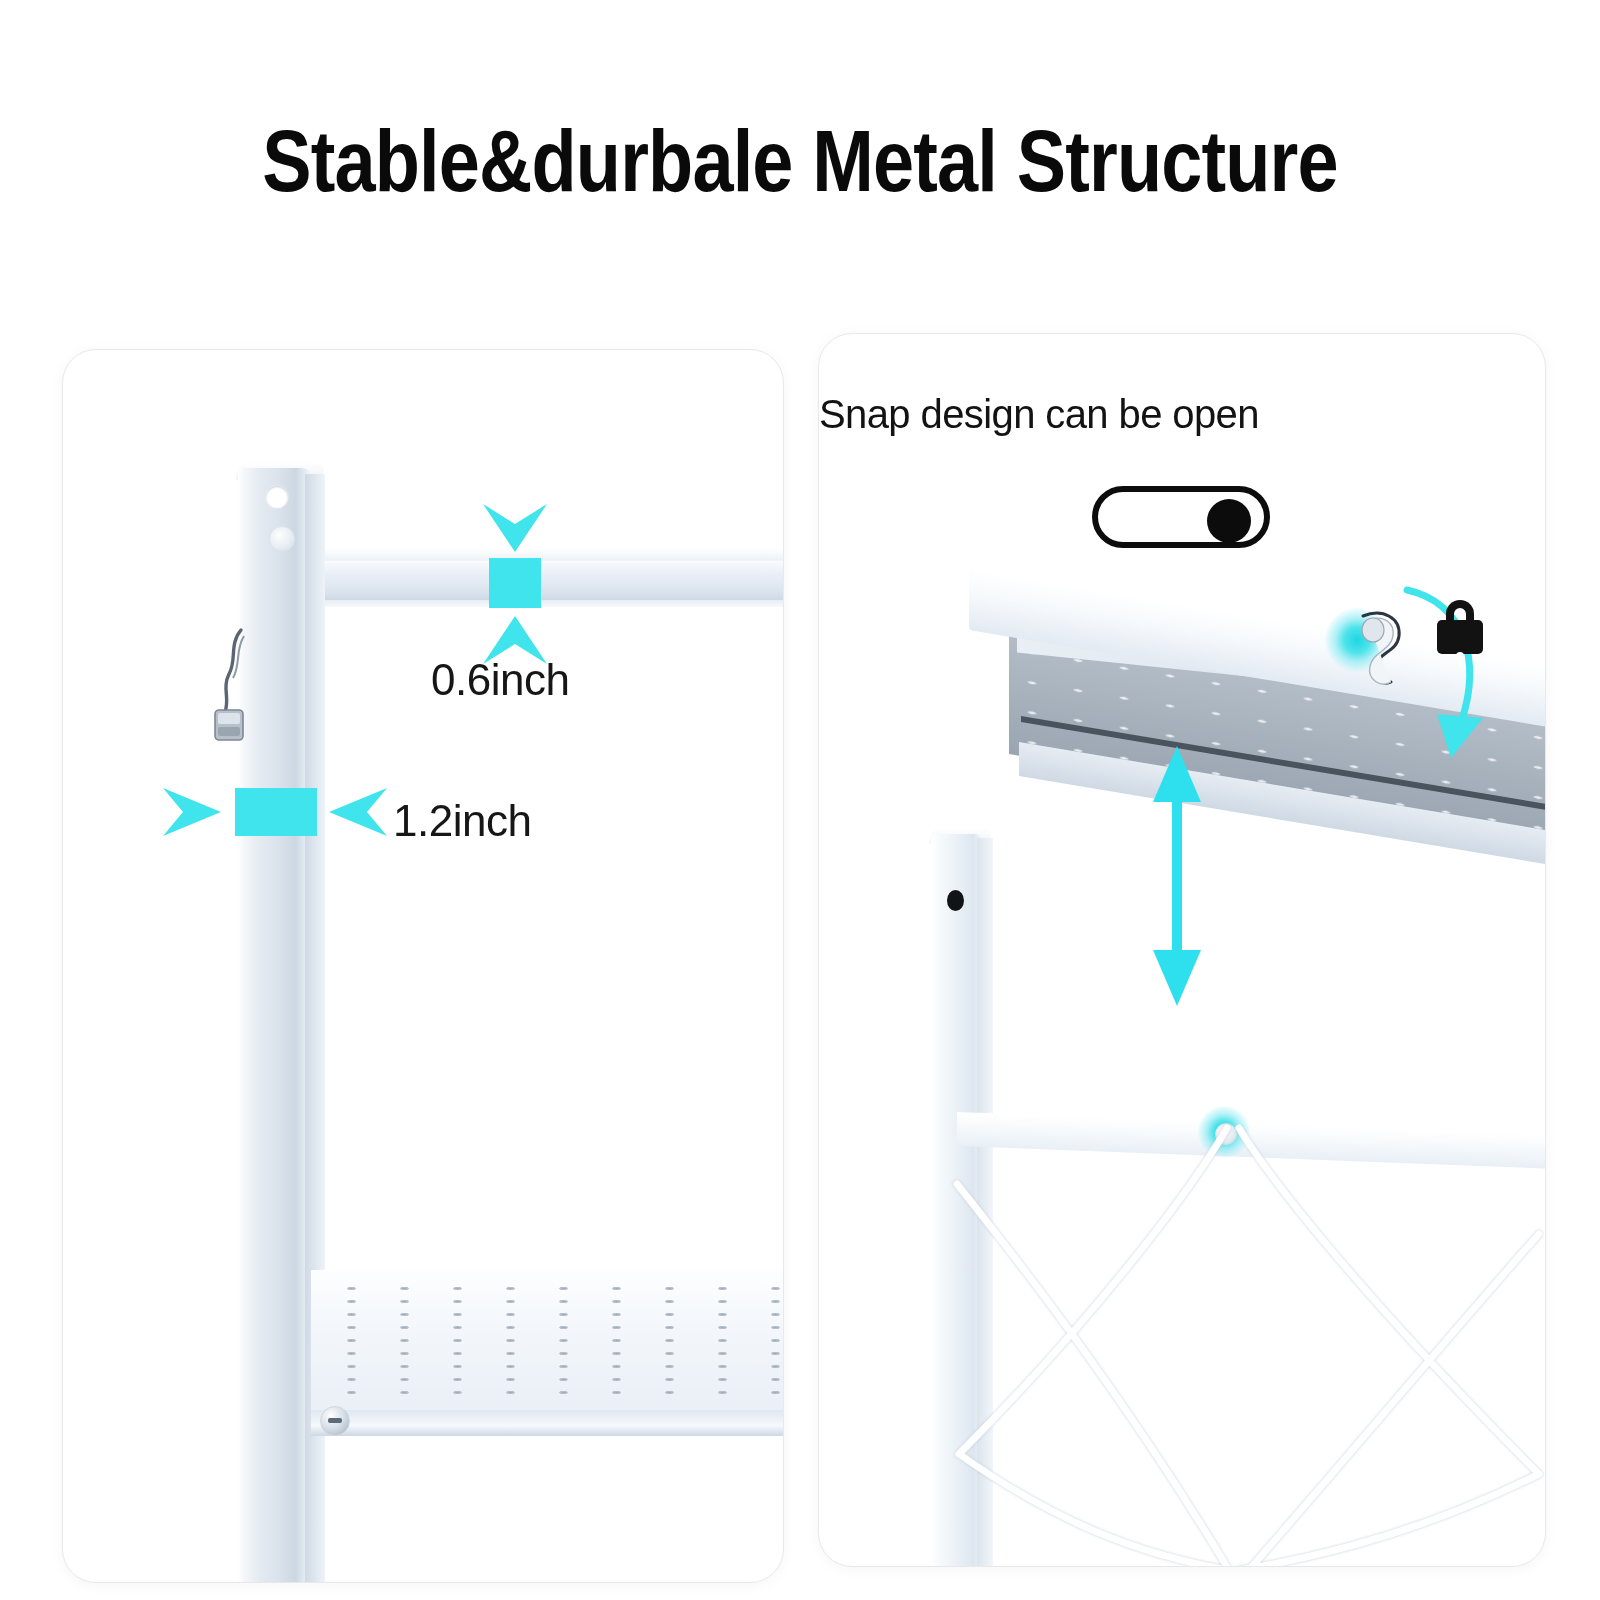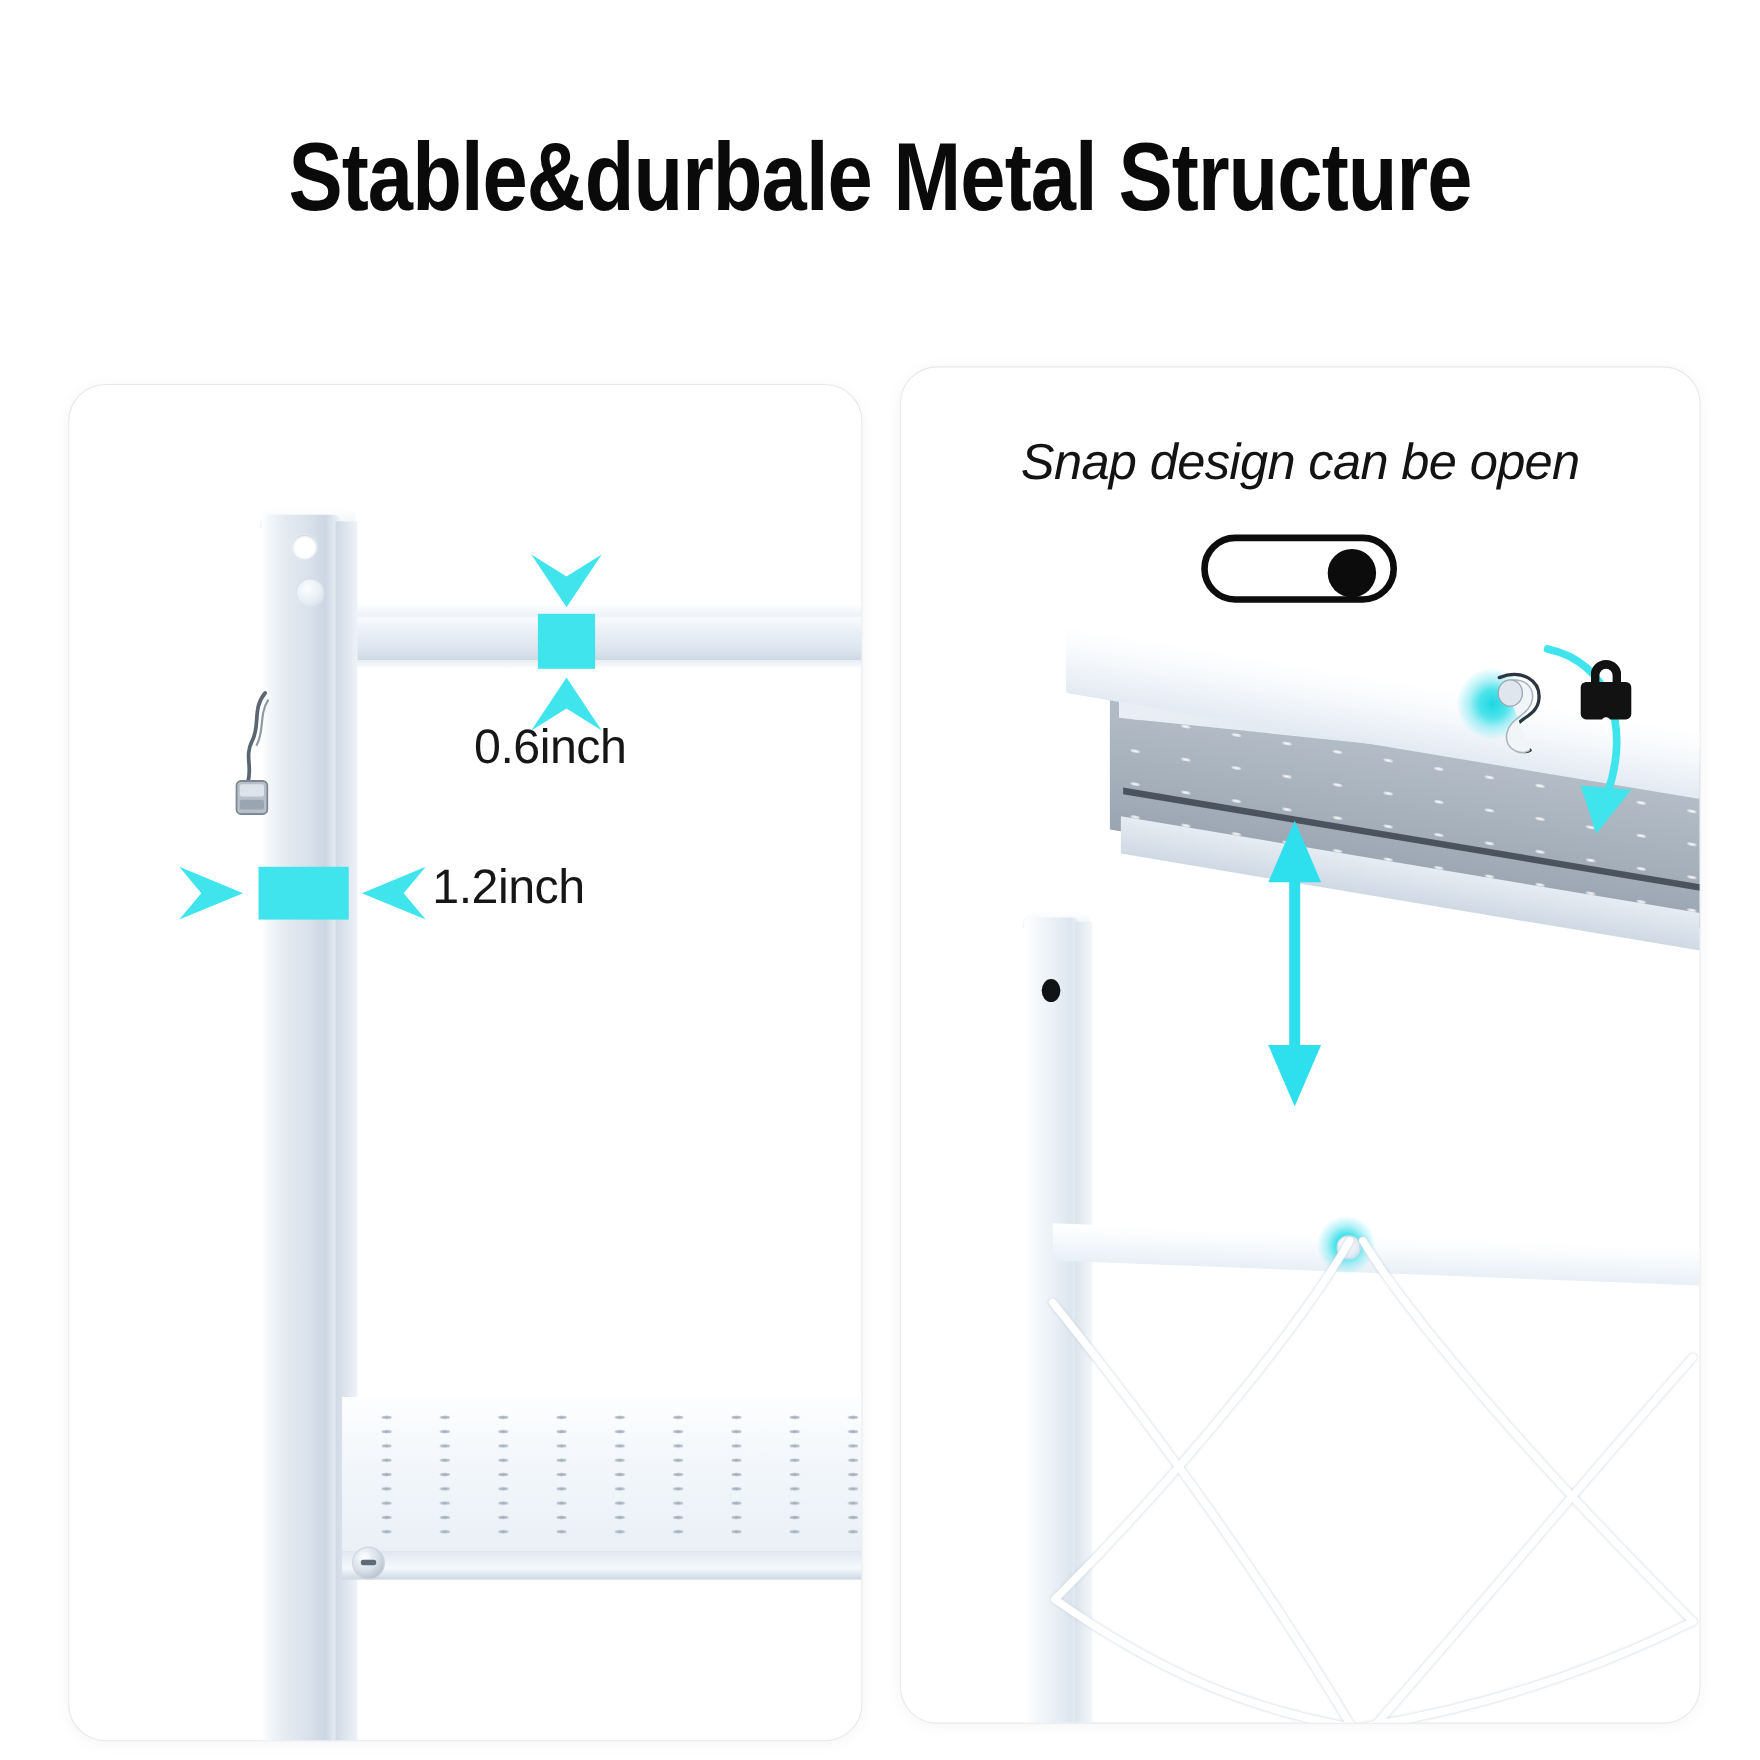--- a/index.html
+++ b/index.html
@@ -132,31 +132,29 @@
 
   .dim-label {
     position: absolute;
     font-family: "Liberation Sans", sans-serif;
     font-size: 44px;
     color: #161616;
     white-space: nowrap;
     letter-spacing: -0.5px;
   }
   .dim-06 { left: 368px; top: 305px; }
-  .dim-12 { left: 330px; top: 432px; }
+  .dim-12 { left: 330px; top: 446px; }
 
   
   .sub-title {
     position: absolute; left: 0; top: 58px; width: 726px;
-    text-align: center;
-    font-size: 46px;
+    font-size: 40px;
     color: #131313;
     letter-spacing: -0.6px;
     white-space: nowrap;
-    font-style: italic;
   }
   .toggle {
     position: absolute; left: 273px; top: 152px;
     width: 178px; height: 62px;
     border: 6px solid #0c0c0c;
     border-radius: 34px;
     background: #ffffff;
     box-sizing: border-box;
   }
   .toggle-knob {

